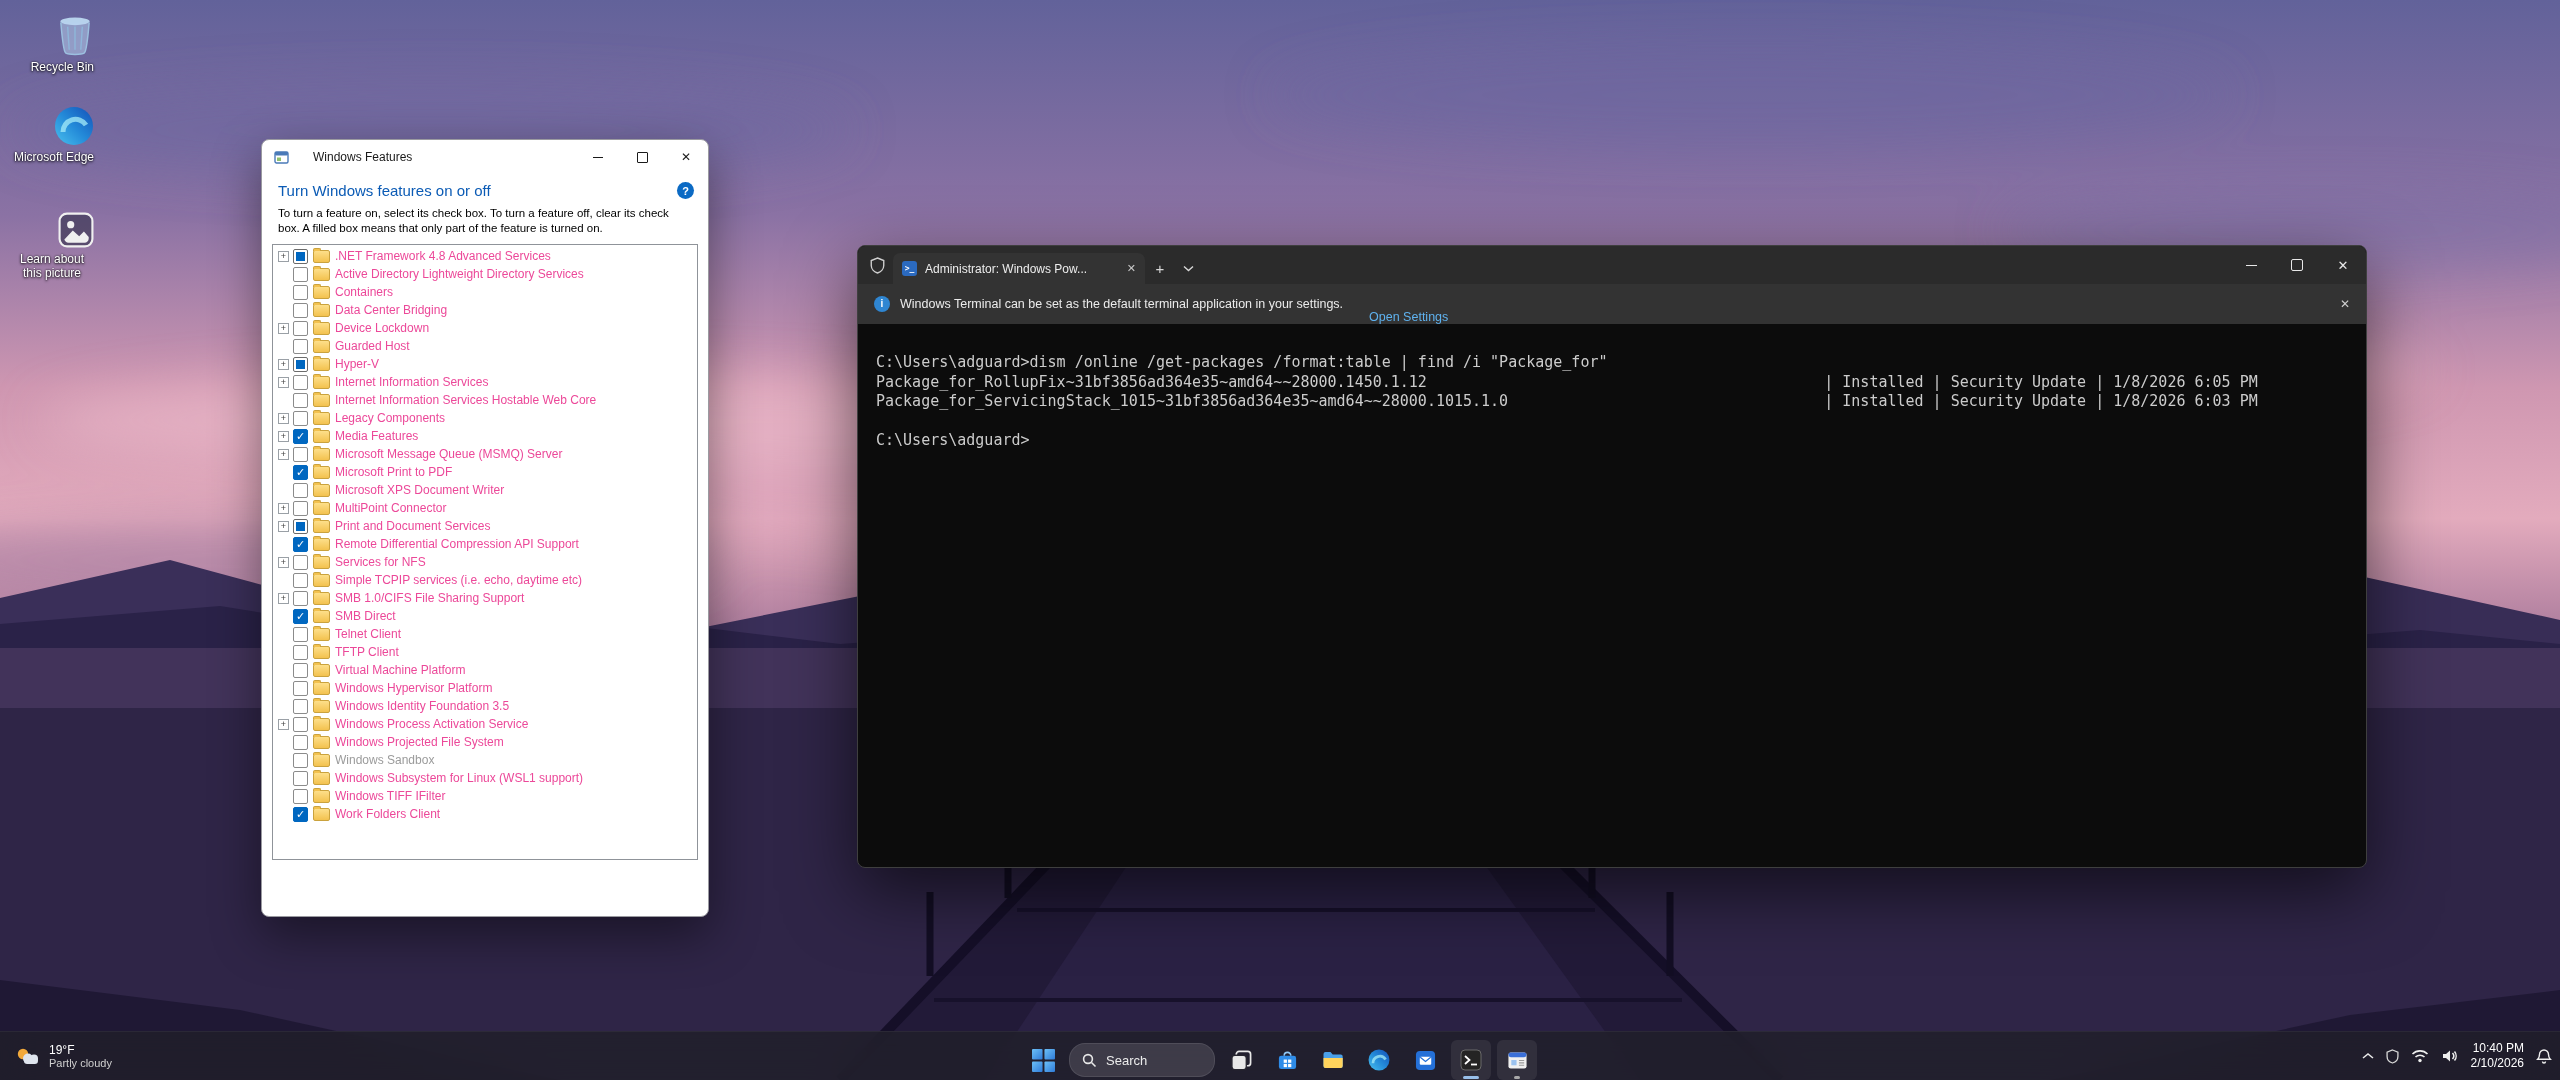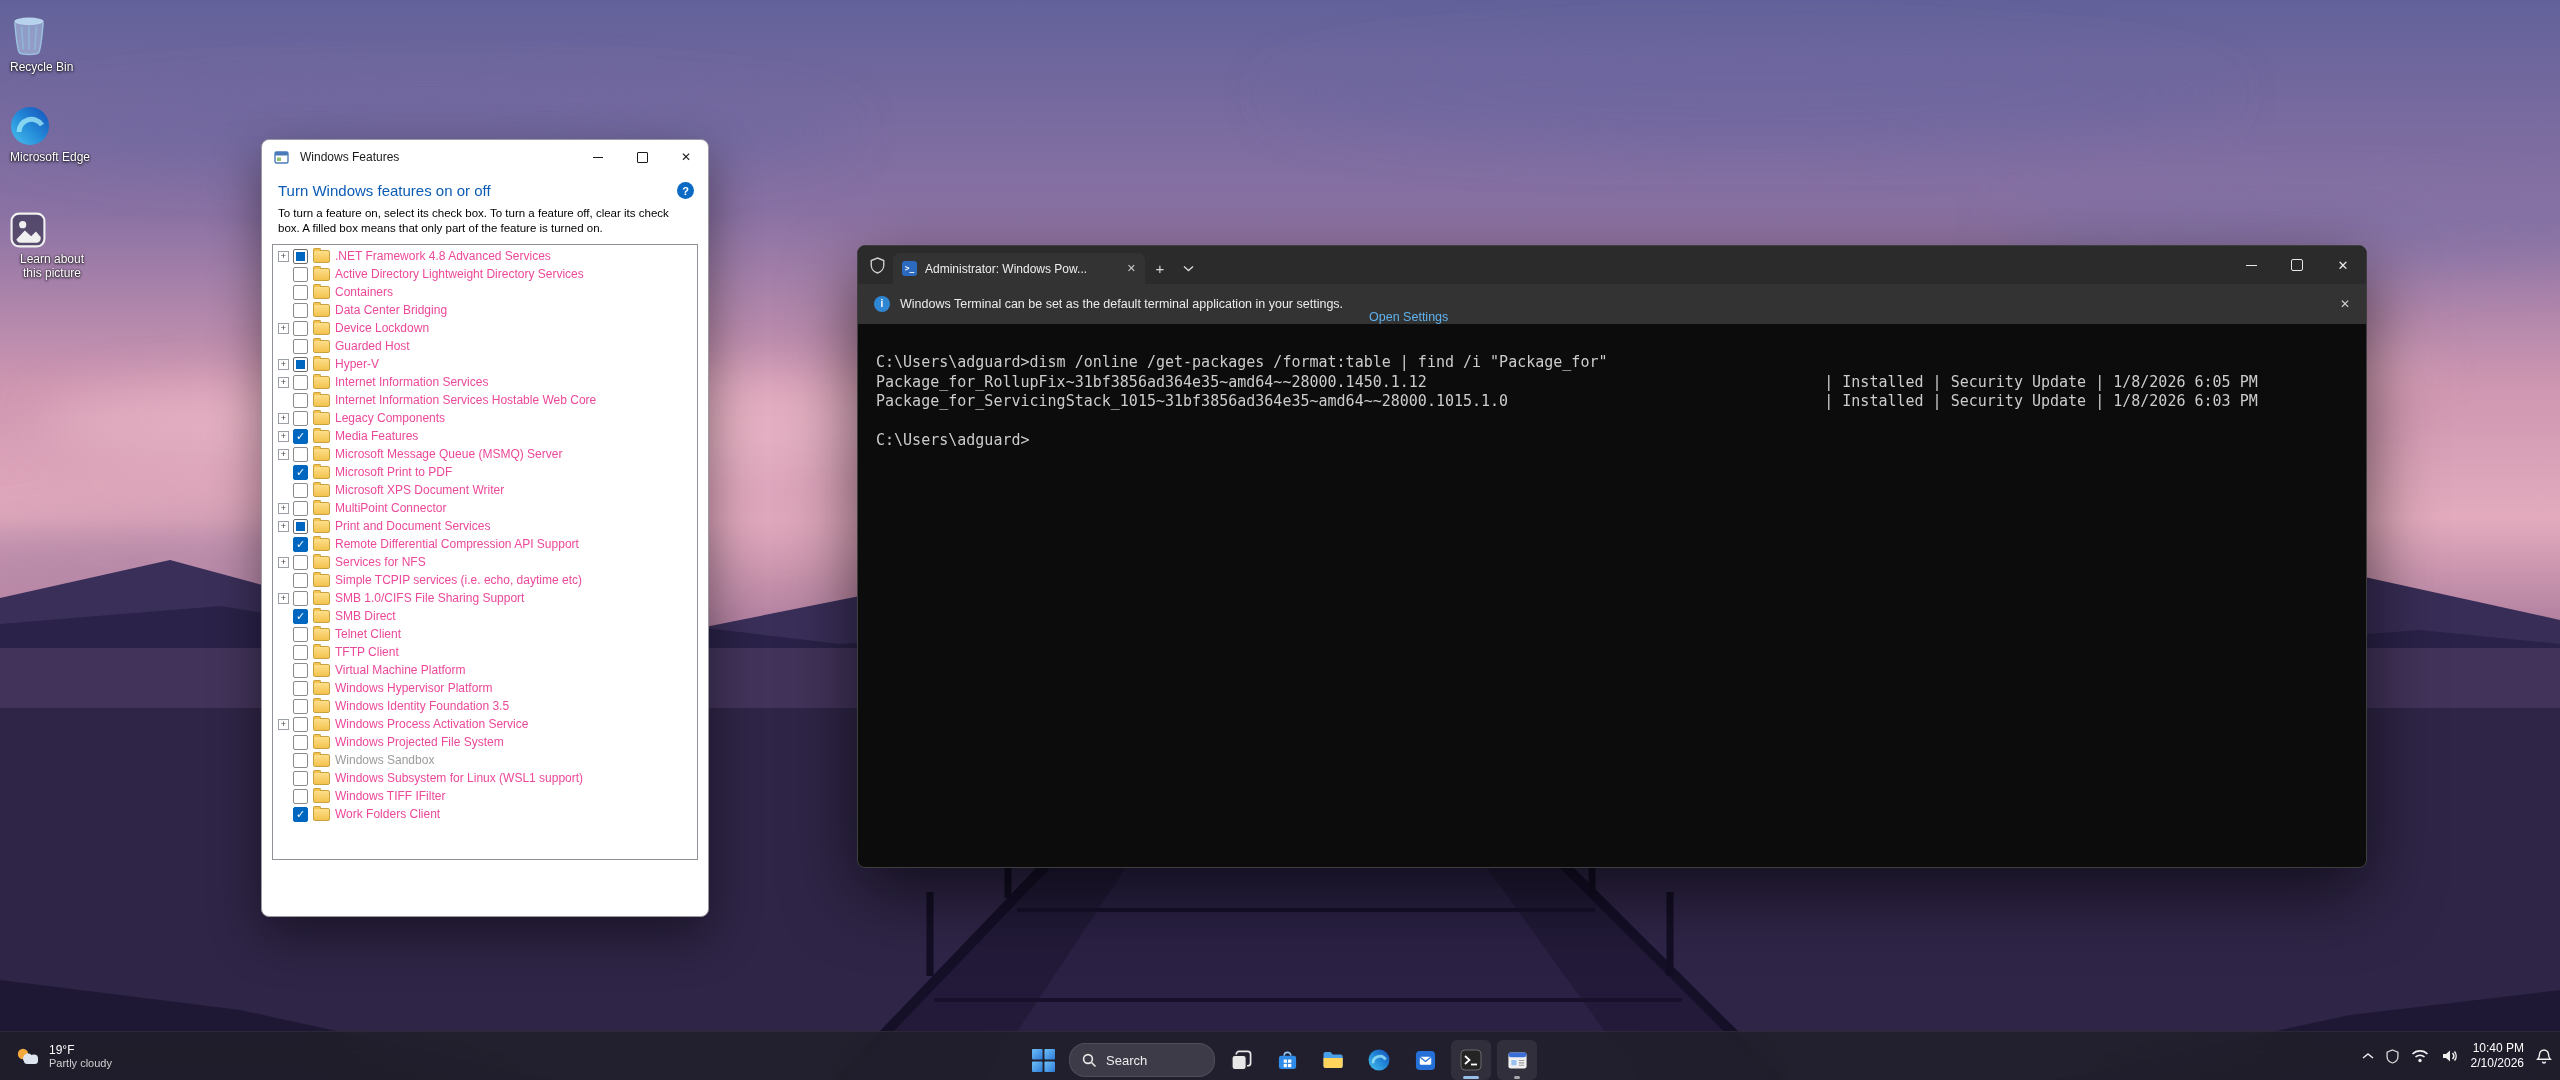--- a/index.html
+++ b/index.html
@@ -1,32 +1,32 @@
 <!DOCTYPE html>
 <html style="--accent: #0067c0; --heading-blue: #0b5bb5; --help-blue: #0b6ac4; --link-blue: #5fb2ef; --terminal-bg: #0c0c0c; --titlebar-dark: #2b2b2b;"><head>
 <meta charset="utf-8">
 <style>
   html,body{margin:0;padding:0;background:#000;}
   body{width:2560px;height:1080px;overflow:hidden;position:relative;
        font-family:"Liberation Sans",sans-serif;-webkit-font-smoothing:antialiased;}
   .wallpaper{position:absolute;inset:0;z-index:0;}
 
   
-  .dicon{position:absolute;width:84px;display:flex;flex-direction:column;align-items:flex-start;gap:4px;z-index:2;}
+  .dicon{position:absolute;width:84px;display:flex;flex-direction:column;align-items:flex-end;gap:4px;z-index:2;}
   .dicon .lbl{font-size:12px;color:#fff;text-align:center;line-height:14px;
               text-shadow:0 1px 3px rgba(0,0,0,.95),0 0 2px rgba(0,0,0,.8);}
   #icon-recycle{left:10px;top:14px}
   #icon-edge{left:10px;top:106px}
   #icon-learn{left:10px;top:212px}
 
   
   .win-dialog{position:absolute;left:261px;top:139px;width:446px;height:776px;background:#fff;
     border:1px solid #9a9aa0;border-radius:8px;box-shadow:0 18px 50px rgba(0,0,0,.45);
     color:#1a1a1a;overflow:hidden;z-index:10;font-size:12px;}
-  .dlg-titlebar{height:34px;display:flex;align-items:center;padding-left:12px;gap:11px;}
+  .dlg-titlebar{height:34px;display:flex;align-items:center;padding-left:12px;gap:24px;}
   .dlg-title{font-size:12px;color:#191919;}
   .caps{margin-left:auto;display:flex;height:100%;}
   .cap{width:44px;height:100%;display:flex;align-items:center;justify-content:center;color:#1a1a1a;cursor:default;}
   .g-min{width:10px;height:1px;background:#1a1a1a;}
   .g-max{width:9px;height:9px;border:1px solid #1a1a1a;border-radius:1px;}
   .g-x{font-size:12px;line-height:1;}
   .dlg-head-row{display:flex;align-items:center;justify-content:space-between;padding:8px 14px 0 16px;}
   .dlg-heading{font-size:15px;color:var(--heading-blue,#0b5bb5);}
   .help-icon{width:17px;height:17px;border-radius:50%;background:var(--help-blue,#0b6ac4);color:#fff;
     font-size:11px;font-weight:bold;display:flex;align-items:center;justify-content:center;flex:none;}

